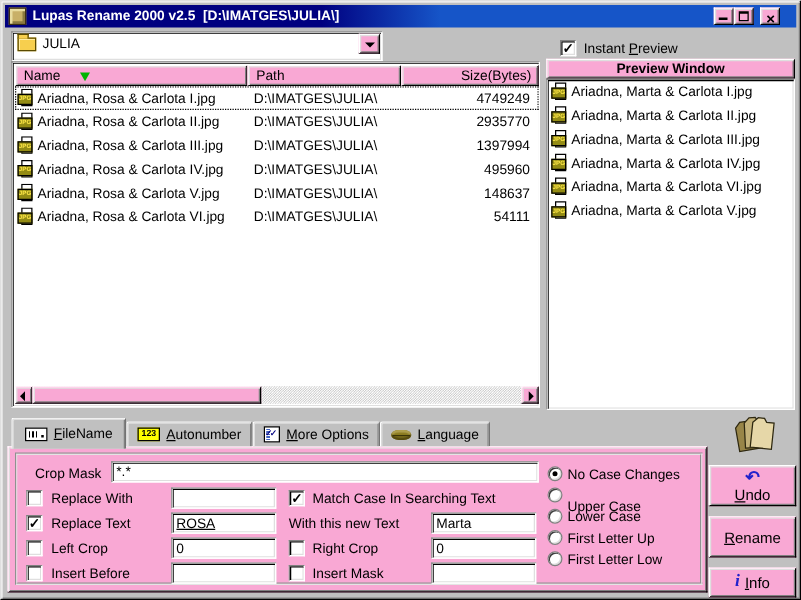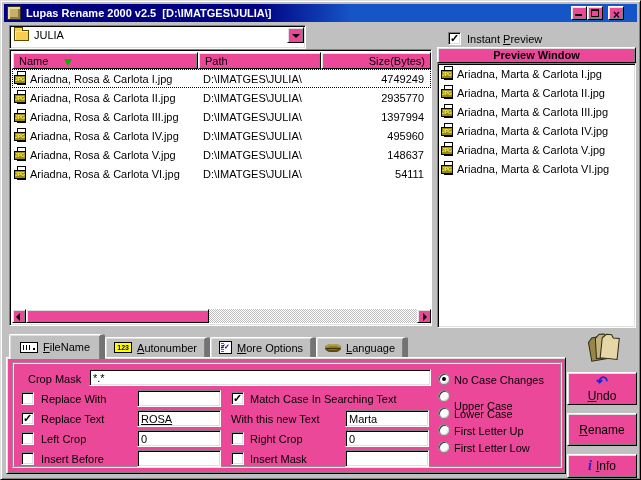--- a/index.html
+++ b/index.html
@@ -4,21 +4,21 @@
 <style>
   :root{
     --tb-l:#000080; --tb-r:#1655c8; --green:#00b400; --olive:#948c14;
     --jpgtext:#ffe848; --accent:#2222cc; --numyellow:#ffff00;
   }
   html,body{margin:0;padding:0;}
   body{font-family:"Liberation Sans",sans-serif;font-size:11px;color:#000;}
   .window{position:relative;width:641px;height:480px;background:#c0c0c0;box-sizing:border-box;
     border-top:1px solid #dfdfdf;border-left:1px solid #dfdfdf;border-right:1px solid #000;border-bottom:1px solid #000;
     box-shadow:inset 1px 1px 0 #fff, inset -1px -1px 0 #808080;overflow:hidden;}
-  .raised{background:#ec4899;border-top:1px solid #fff;border-left:1px solid #fff;border-right:1px solid #000;border-bottom:1px solid #000;
+  .raised{background:#f9a8d4;border-top:1px solid #fff;border-left:1px solid #fff;border-right:1px solid #000;border-bottom:1px solid #000;
     box-shadow:inset 1px 1px 0 #dfdfdf, inset -1px -1px 0 #808080;box-sizing:border-box;}
   .sunken{background:#fff;border-top:1px solid #808080;border-left:1px solid #808080;border-right:1px solid #fff;border-bottom:1px solid #fff;
     box-shadow:inset 1px 1px 0 #000, inset -1px -1px 0 #dfdfdf;box-sizing:border-box;}
   
   .titlebar{position:absolute;left:3px;top:3px;right:3px;height:18px;
     background:linear-gradient(90deg,var(--tb-l) 0%,var(--tb-l) 40%,var(--tb-r) 55%,var(--tb-r) 100%);
     display:flex;align-items:center;}
   .appicon{position:absolute;left:3px;top:2px;width:14px;height:14px;background:#c8b068;border:1px solid #3c3014;box-sizing:border-box;
     box-shadow:inset 2px 2px 0 #e8dca0, inset -2px -2px 0 #8a7a40;}
   .titletext{margin-left:22px;color:#fff;font-weight:bold;font-size:11px;white-space:pre;}
@@ -60,21 +60,21 @@
   
   .ipcheck{position:absolute;left:447px;top:31px;display:flex;align-items:center;gap:6px;}
   .cb{position:relative;width:13px;height:13px;background:#fff;border-top:1px solid #808080;border-left:1px solid #808080;border-right:1px solid #fff;border-bottom:1px solid #fff;box-shadow:inset 1px 1px 0 #000, inset -1px -1px 0 #dfdfdf;box-sizing:border-box;}
   .cb.checked::after{content:"✓";position:absolute;left:1px;top:-1px;font-size:11px;font-weight:bold;}
   .pvheader{position:absolute;left:436px;top:46px;width:199px;height:16px;text-align:center;font-weight:bold;line-height:15px;}
   .pvlist{position:absolute;left:436px;top:62px;width:199px;height:265px;overflow:hidden;}
   .pitem{display:flex;align-items:center;height:19px;padding-left:3px;white-space:nowrap;overflow:hidden;}
   
   .tabbar{position:absolute;left:8px;top:333px;height:23px;display:flex;align-items:flex-end;z-index:3;}
   .tab{display:flex;align-items:center;gap:5px;height:20px;padding:0 8px;background:#c0c0c0;
-    border-top:1px solid #fff;border-left:1px solid #fff;border-right:5px solid #737373;border-bottom:none;
+    border-top:1px solid #fff;border-left:1px solid #fff;border-right:1px solid #737373;border-bottom:none;
     box-shadow:inset 1px 1px 0 #dfdfdf, inset -1px 0 0 #808080;border-radius:2px 2px 0 0;box-sizing:border-box;white-space:nowrap;}
   .tab.active{height:25px;margin-bottom:-2px;padding:0 10px;z-index:4;}
   .tabpage{position:absolute;left:5px;top:356px;width:560px;height:117px;z-index:1;}
   .groupbox{position:absolute;left:5px;top:4px;width:550px;height:106px;border:2px groove #e4e4e4;box-sizing:border-box;}
   .lbl{position:absolute;white-space:nowrap;}
   .txt{position:absolute;height:17px;font-family:"Liberation Sans",sans-serif;font-size:11px;padding:0 3px;background:#fff;
     border-top:1px solid #808080;border-left:1px solid #808080;border-right:1px solid #fff;border-bottom:1px solid #fff;
     box-shadow:inset 1px 1px 0 #000, inset -1px -1px 0 #dfdfdf;box-sizing:border-box;outline:none;}
   .radio{position:absolute;width:12px;height:12px;border-radius:50%;background:#fff;border:1px solid #808080;box-shadow:inset 1px 1px 0 #404040, inset -1px -1px 0 #dfdfdf;box-sizing:border-box;}
   .radio.sel::after{content:"";position:absolute;left:3px;top:3px;width:4px;height:4px;border-radius:50%;background:#000;}
@@ -243,28 +243,28 @@
           <span class="page"></span>
           <span class="tag">JPG</span>
         </span>
         <span>Ariadna, Marta &amp; Carlota IV.jpg</span>
       </div>
       <div class="pitem">
         <span class="jpgicon">
           <span class="page"></span>
           <span class="tag">JPG</span>
         </span>
+        <span>Ariadna, Marta &amp; Carlota VI.jpg</span>
+      </div>
+      <div class="pitem">
+        <span class="jpgicon">
+          <span class="page"></span>
+          <span class="tag">JPG</span>
+        </span>
         <span>Ariadna, Marta &amp; Carlota V.jpg</span>
-      </div>
-      <div class="pitem">
-        <span class="jpgicon">
-          <span class="page"></span>
-          <span class="tag">JPG</span>
-        </span>
-        <span>Ariadna, Marta &amp; Carlota VI.jpg</span>
       </div>
     </div>
 
   <div class="tabbar" id="tabbar">
       <div class="tab active">
         <span class="ticon ic-fn"></span>
         <span><u>F</u>ileName</span>
       </div>
       <div class="tab">
         <span class="ticon ic-num">123</span>

